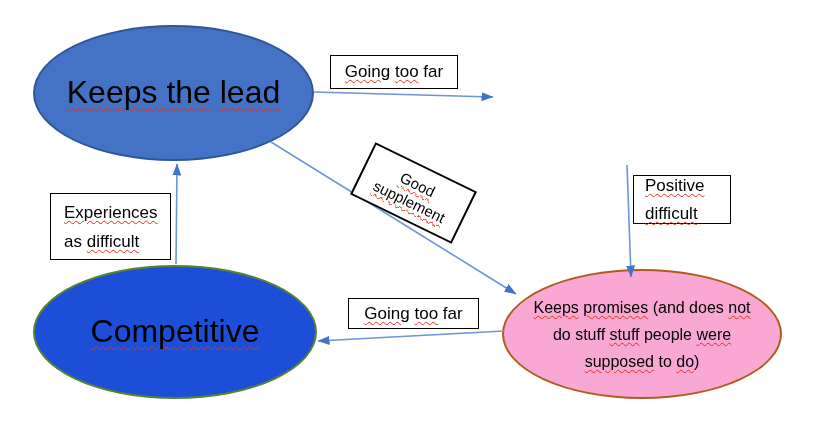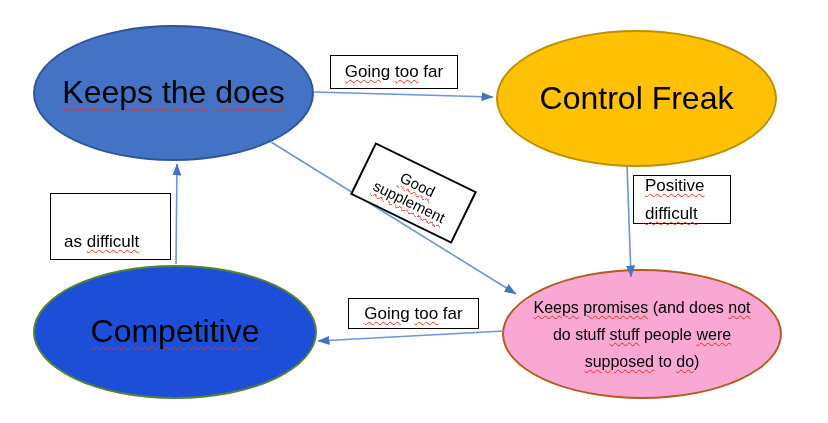--- a/index.html
+++ b/index.html
@@ -47,26 +47,23 @@
     text-decoration-color: var(--squiggle, #e0301e);
     text-decoration-thickness: 1px; text-underline-offset: 0.14em;
   }
 </style>
 </head>
 <body>
 
 <div class="canvas">
 
   <div class="ellipse" id="node-taking-the-lead" style="background: rgb(68, 114, 196); border-color: rgb(47, 85, 151);">
-    <div class="node-label big"><span class="squiggle">Keeps the</span><span> </span><span class="squiggle">does</span></div>
+    <div class="node-label big"><span class="squiggle">Keeps the</span><span> </span><span class="squiggle">lead</span></div>
   </div>
 
-  <div class="ellipse" id="node-control-freak" style="background: rgb(255, 193, 3); border-color: rgb(188, 144, 0);">
-    <div class="node-label big"><span>Control Freak</span></div>
-  </div>
 
   <div class="ellipse" id="node-competitive" style="background: #1d4ed8; border-color: rgb(84, 130, 53);">
     <div class="node-label big"><span class="squiggle">Competitive</span></div>
   </div>
 
   <div class="ellipse" id="node-keeps-promises" style="background: #f9a8d4; border-color: rgb(179, 91, 30);">
     <div class="node-label"><span class="squiggle">Keeps</span><span> </span><span class="squiggle">promises</span><span> (and does </span><span class="squiggle">not</span><br><span>do stuff </span><span class="squiggle">stuff</span><span> people </span><span class="squiggle">were</span><br><span class="squiggle">supposed</span><span> to </span><span class="squiggle">do</span><span>)</span></div>
   </div>
 
   <svg class="arrows" width="828" height="423" viewBox="0 0 828 423">
@@ -88,20 +85,20 @@
 
   <div class="edge-label centered" id="label-good-supplement">
     <div><span class="squiggle">Good</span><br><span class="squiggle">supplement</span></div>
   </div>
 
   <div class="edge-label" id="label-positive-opposite">
     <div><span class="squiggle">Positive</span><br><span class="squiggle">difficult</span></div>
   </div>
 
   <div class="edge-label" id="label-experiences">
-    <div><br><span>as </span><span class="squiggle">difficult</span></div>
+    <div><span class="squiggle">Experiences</span><br><span>as </span><span class="squiggle">difficult</span></div>
   </div>
 
   <div class="edge-label centered" id="label-going-too-far-bottom">
     <div><span class="squiggle">Going</span><span> </span><span class="squiggle">too</span><span> far</span></div>
   </div>
 
 </div>
 
 </body></html>

